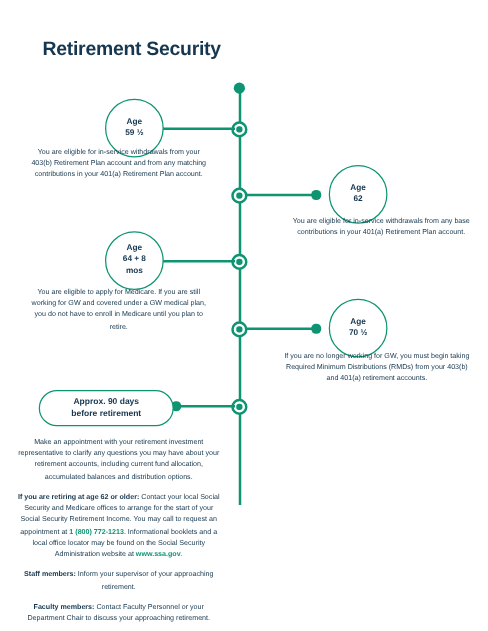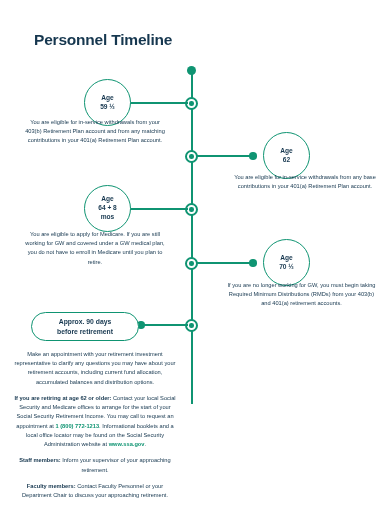--- a/index.html
+++ b/index.html
@@ -125,21 +125,21 @@
   .link { color: #0f9472; font-weight: bold; }
 
   .copy-left  { text-align: center; }
   .copy-right { text-align: center; }
 </style>
 </head>
 <body>
 
 <div id="page">
 
-  <div class="title">Personnel Timeline</div>
+  <div class="title">Retirement Security</div>
 
   <div class="cap-dot"></div>
   <div class="spine"></div>
 
   <div class="node" style="top:97px;"></div>
   <div class="node" style="top:150px;"></div>
   <div class="node" style="top:203px;"></div>
   <div class="node" style="top:257px;"></div>
   <div class="node" style="top:319px;"></div>
 

